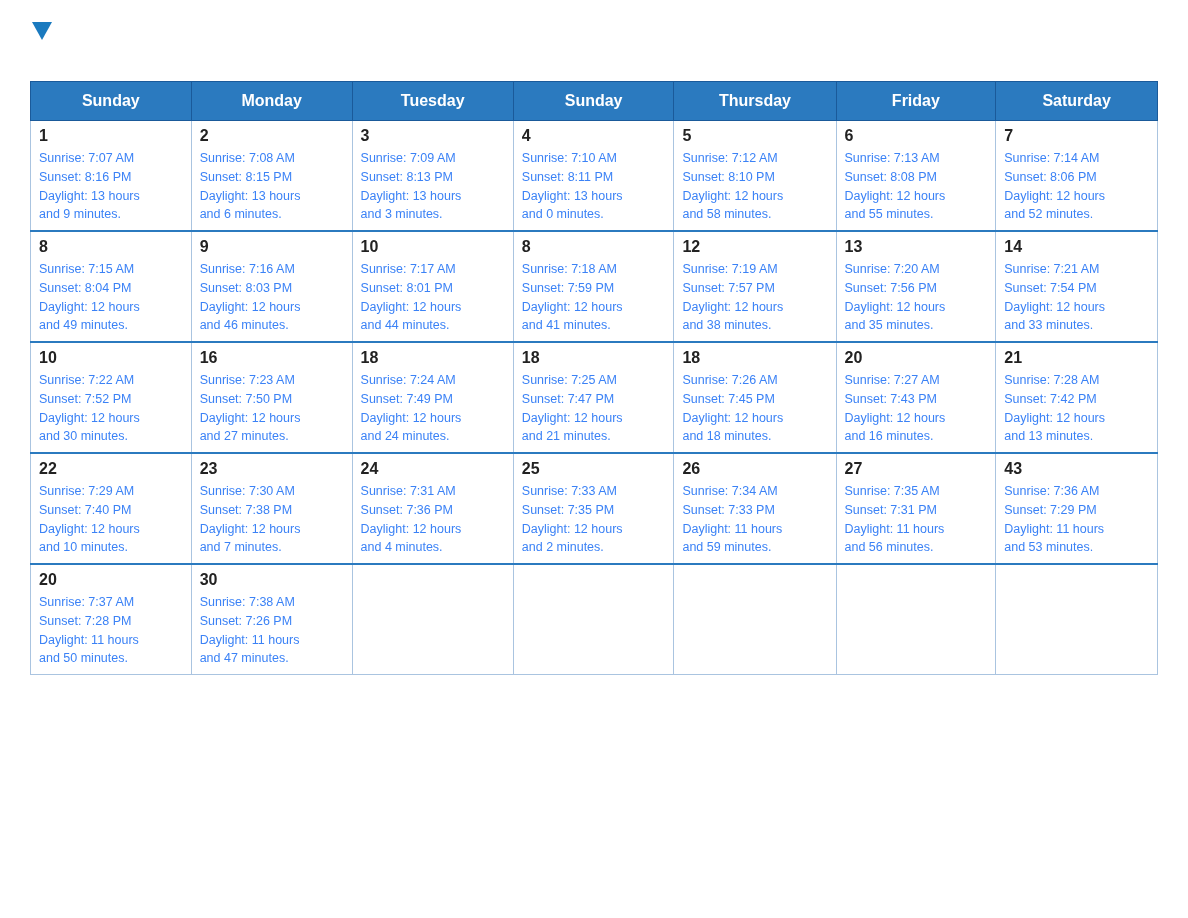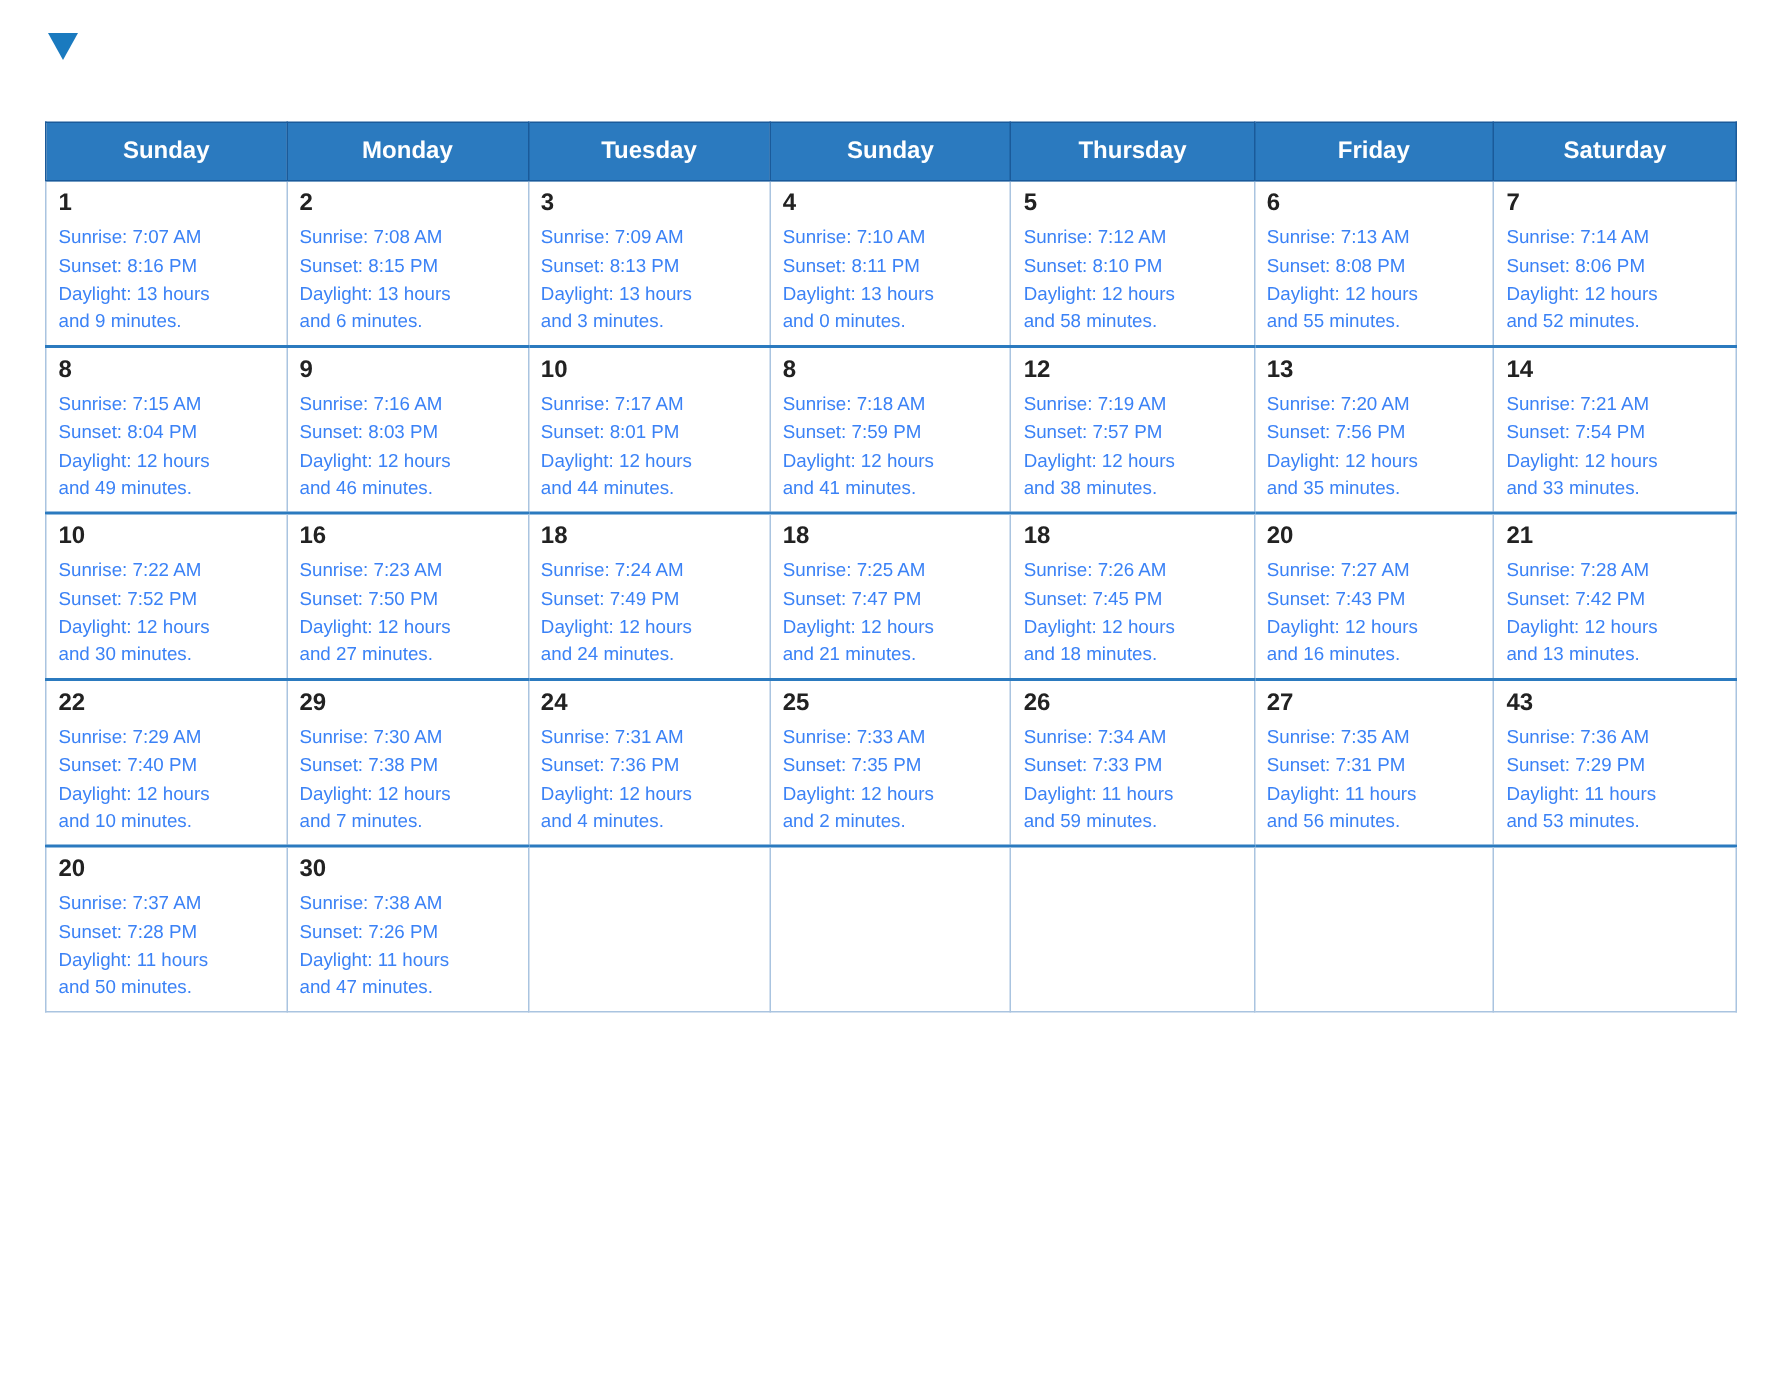--- a/index.html
+++ b/index.html
@@ -221,21 +221,21 @@
           <span class="day-number">21</span>
           <div class="day-info">Sunrise: 7:28 AM<br>Sunset: 7:42 PM<br>Daylight: 12 hours<br>and 13 minutes.</div>
         </td>
       </tr>
       <tr class="row-separator">
         <td>
           <span class="day-number">22</span>
           <div class="day-info">Sunrise: 7:29 AM<br>Sunset: 7:40 PM<br>Daylight: 12 hours<br>and 10 minutes.</div>
         </td>
         <td>
-          <span class="day-number">29</span>
+          <span class="day-number">23</span>
           <div class="day-info">Sunrise: 7:30 AM<br>Sunset: 7:38 PM<br>Daylight: 12 hours<br>and 7 minutes.</div>
         </td>
         <td>
           <span class="day-number">24</span>
           <div class="day-info">Sunrise: 7:31 AM<br>Sunset: 7:36 PM<br>Daylight: 12 hours<br>and 4 minutes.</div>
         </td>
         <td>
           <span class="day-number">25</span>
           <div class="day-info">Sunrise: 7:33 AM<br>Sunset: 7:35 PM<br>Daylight: 12 hours<br>and 2 minutes.</div>
         </td>

